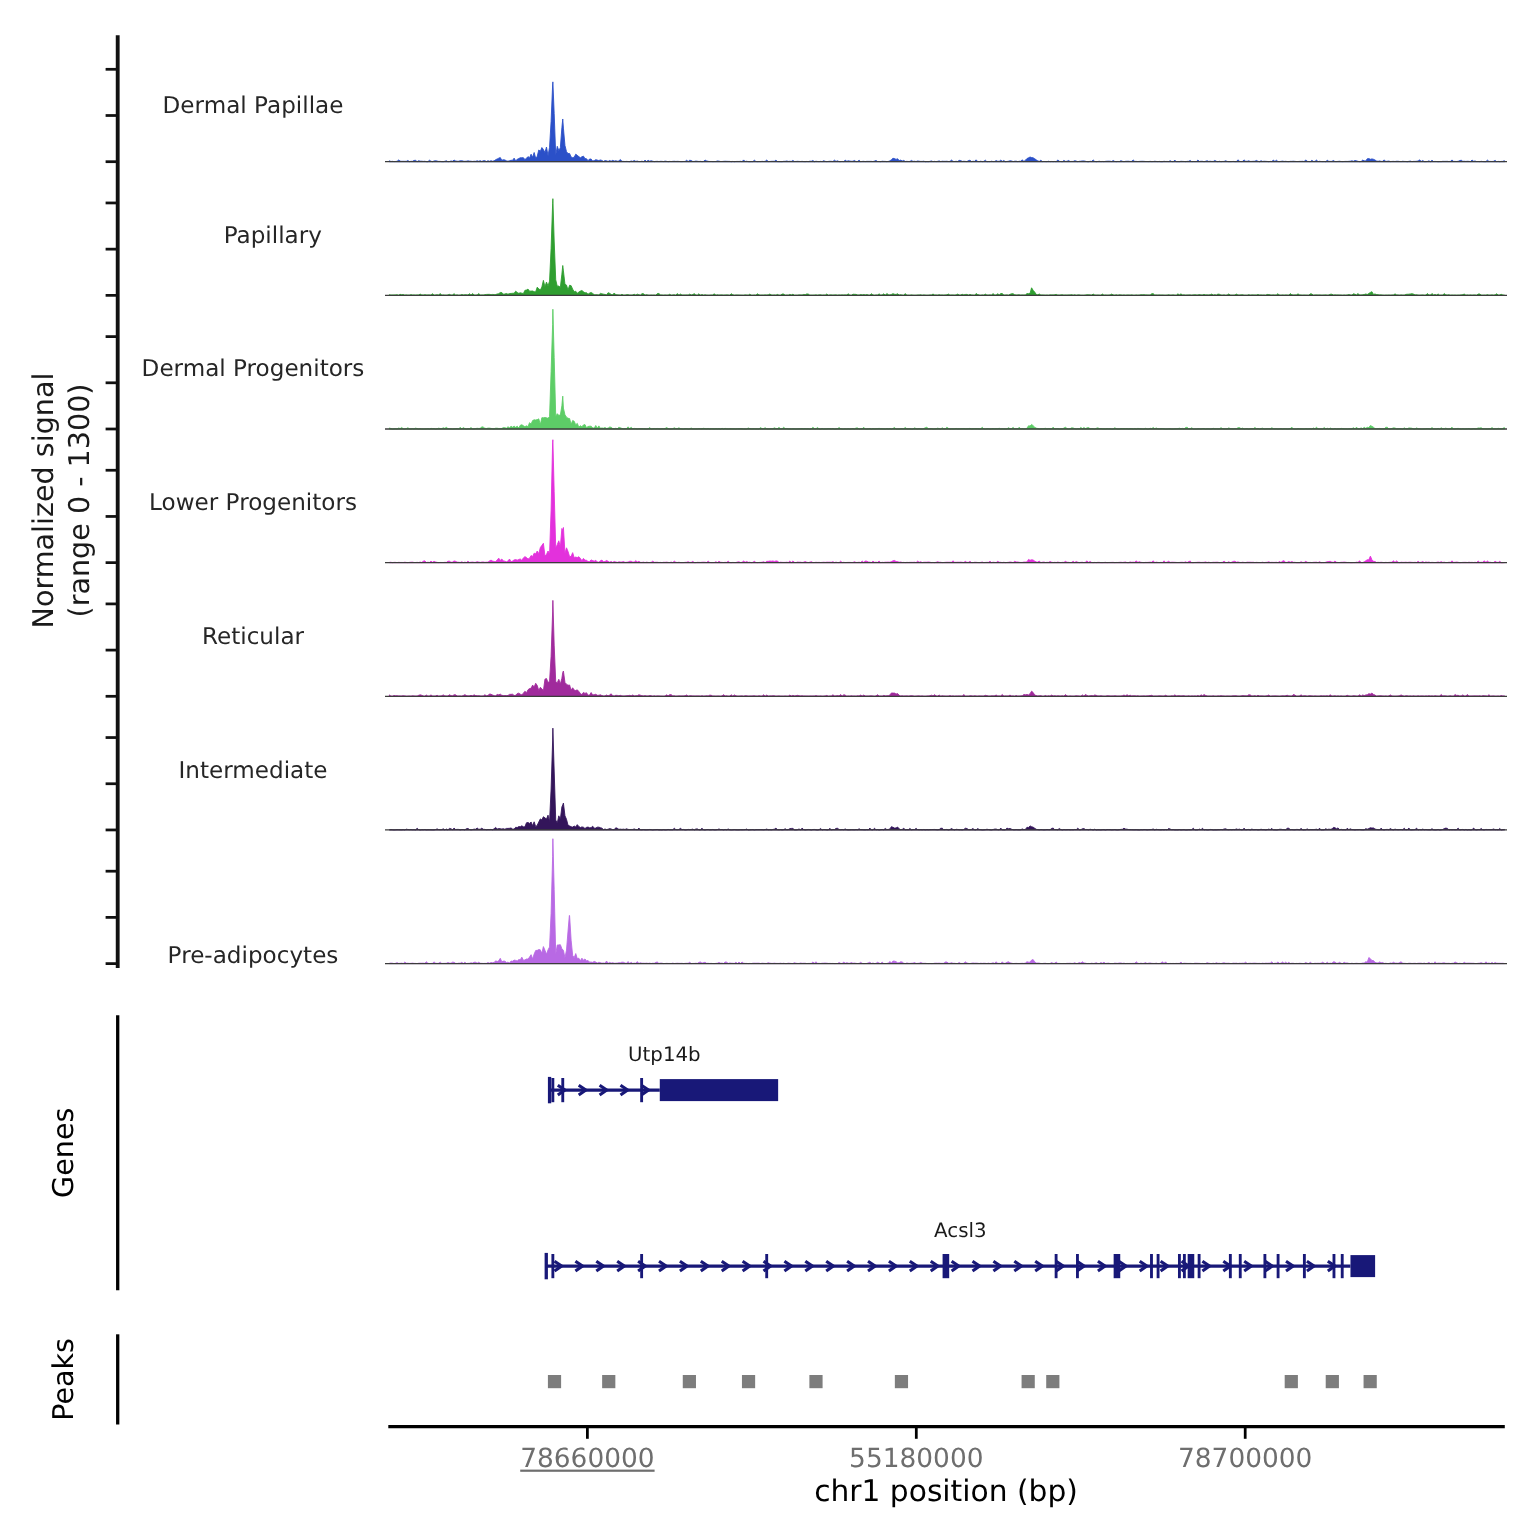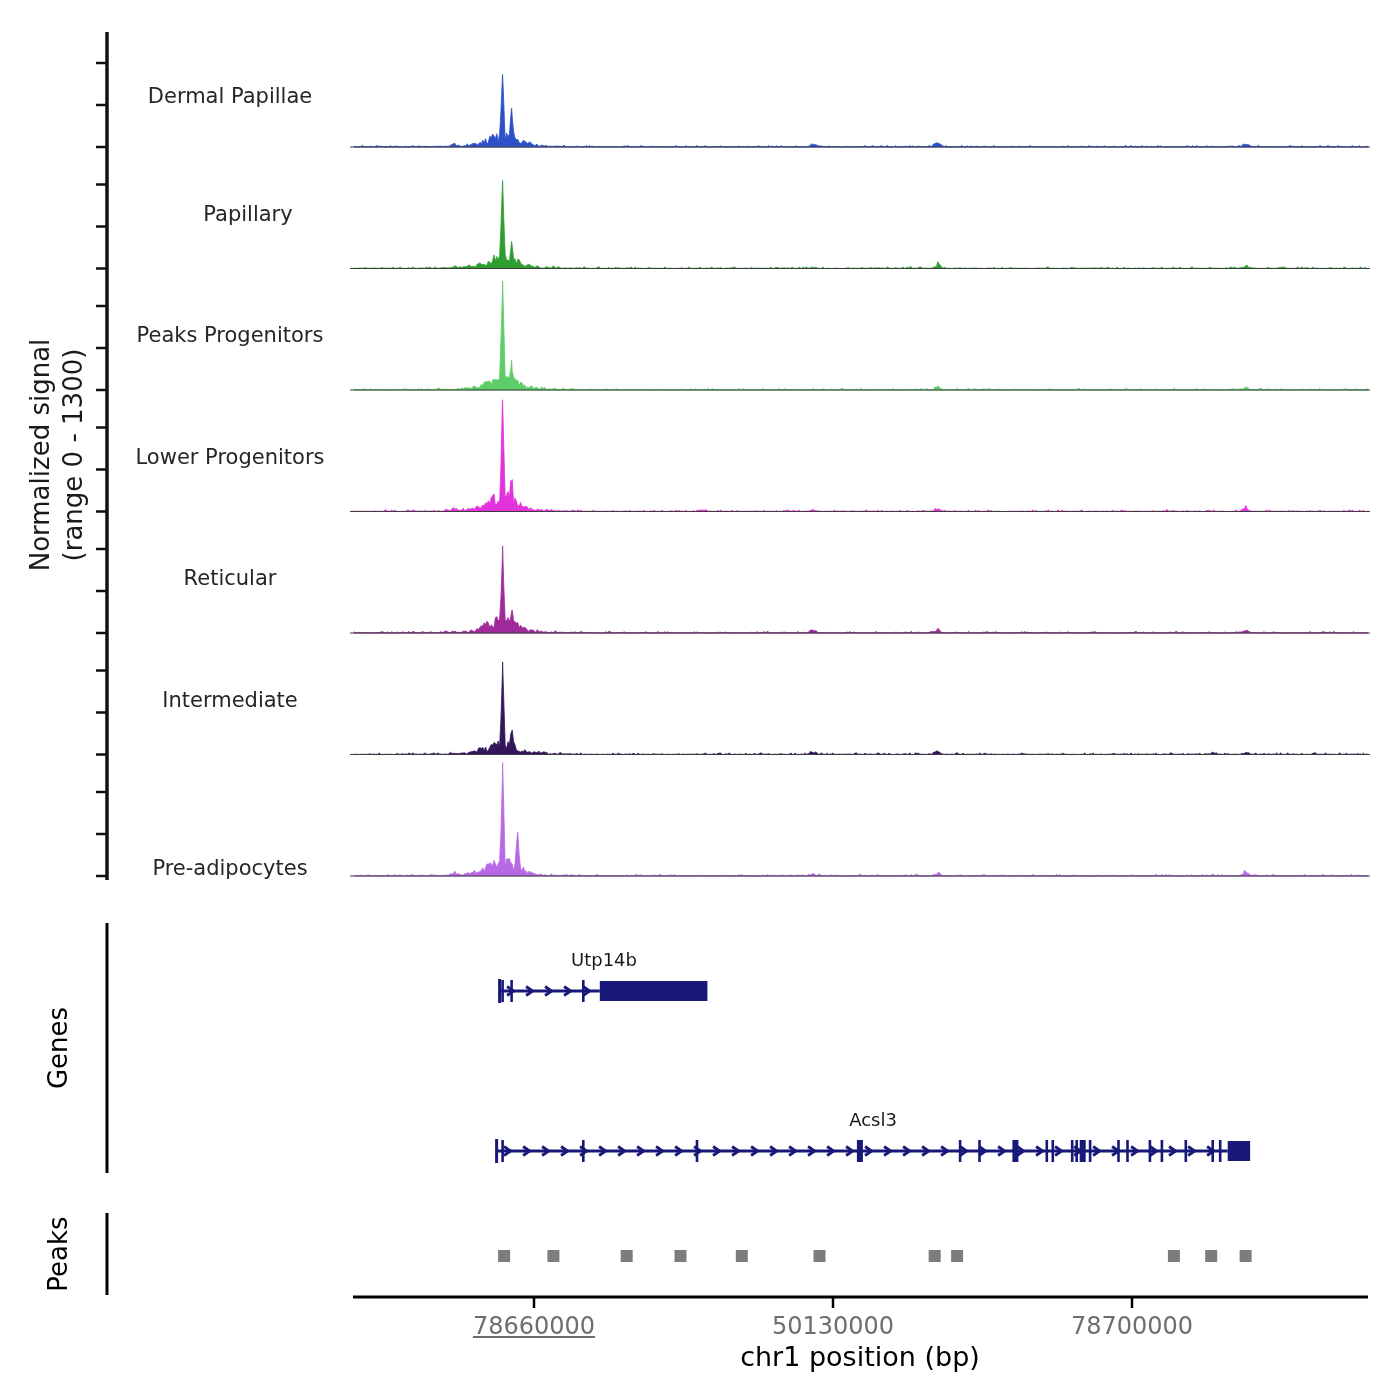--- a/index.html
+++ b/index.html
@@ -139,23 +139,23 @@
 <div id="labels">
   <div class="rot-lbl yaxis-lbl" style="left:57px;top:455px;">
     <div>Normalized signal</div>
     <div>(range 0 - 1300)</div>
   </div>
   <div class="rot-lbl section-lbl" style="left:58px;top:1048px;">Genes</div>
   <div class="rot-lbl section-lbl" style="left:58px;top:1254px;">Peaks</div>
   <div class="center-lbl axis-title" style="left:860px;top:1356px;">chr1 position (bp)</div>
 <div class="center-lbl track-lbl" style="left: 230px; top: 96px;">Dermal Papillae</div>
     <div class="center-lbl track-lbl" style="left: 230px; top: 213.5px; margin-left: 18px;">Papillary</div>
-    <div class="center-lbl track-lbl" style="left: 230px; top: 335px;">Peaks Progenitors</div>
+    <div class="center-lbl track-lbl" style="left: 230px; top: 335px;">Dermal Progenitors</div>
     <div class="center-lbl track-lbl" style="left: 230px; top: 456.5px; text-align: center;">Lower Progenitors</div>
     <div class="center-lbl track-lbl" style="left: 230px; top: 578px; text-align: center;">Reticular</div>
     <div class="center-lbl track-lbl" style="left: 230px; top: 699.5px;">Intermediate</div>
     <div class="center-lbl track-lbl" style="left: 230px; top: 868px;">Pre-adipocytes</div>
     <div class="center-lbl gene-lbl" style="left: 604px; top: 959px;">Utp14b</div>
     <div class="center-lbl gene-lbl" style="left: 873px; top: 1119px;">Acsl3</div>
     <div class="center-lbl tick-lbl" style="left: 534px; top: 1326px; text-decoration: underline;">78660000</div>
-    <div class="center-lbl tick-lbl" style="left: 833px; top: 1326px;">50130000</div>
+    <div class="center-lbl tick-lbl" style="left: 833px; top: 1326px;">55180000</div>
     <div class="center-lbl tick-lbl" style="left: 1132px; top: 1326px;">78700000</div>
   </div>
 
 </body></html>

